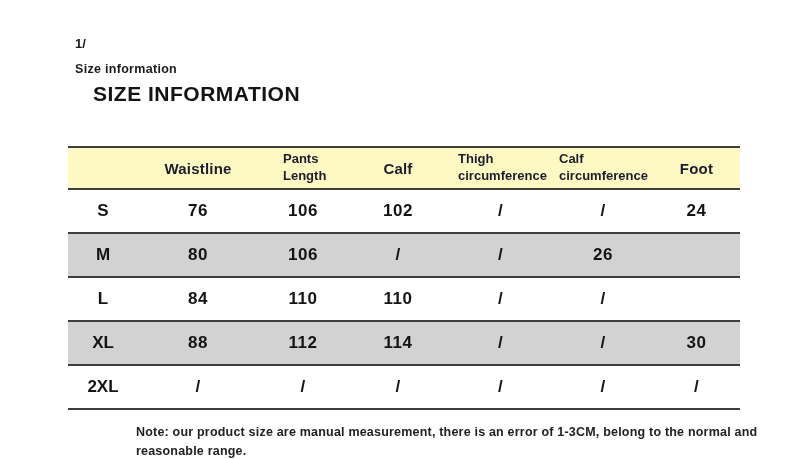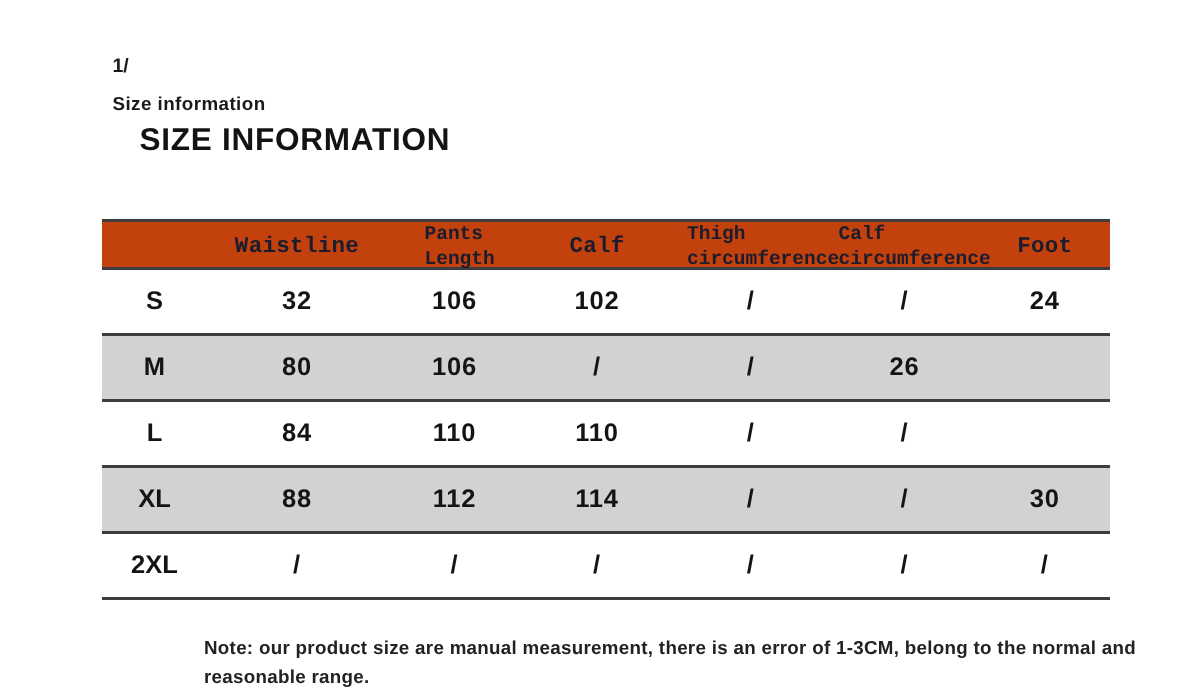--- a/index.html
+++ b/index.html
@@ -30,21 +30,21 @@
     width: 672px;
     border-bottom: 2px solid #3d3d3d;
   }
   .t-row {
     display: grid;
     grid-template-columns: 70px 120px 90px 100px 105px 100px 87px;
     align-items: center;
     border-top: 2px solid #3d3d3d;
     box-sizing: border-box;
   }
-  .t-row.header { height: 32px; background: #c2410c; font-family: Liberation Mono, monospace; }
+  .t-row.header { height: 42px; background: #fef9c3; }
   .t-row.data   { height: 44px; background: #ffffff; }
   .t-row.data.alt { background: #d2d2d2; }
   .hcell {
     font-weight: bold; color: #1c1c2e;
   }
   .hcell.big { font-size: 15px; text-align: center; letter-spacing: 0.2px; }
   .hcell.small {
     font-size: 13px; line-height: 1.3;
     white-space: pre-line; text-align: left;
   }
@@ -82,21 +82,21 @@
     <div class="hcell big">Calf</div>
     <div class="hcell small pad-thigh">Thigh
 circumference</div>
     <div class="hcell small pad-calf">Calf
 circumference</div>
     <div class="hcell big">Foot</div>
   </div>
 
   <div class="t-row data">
     <div class="row-label">S</div>
-    <div class="cell">32</div>
+    <div class="cell">76</div>
     <div class="cell">106</div>
     <div class="cell">102</div>
     <div class="cell">/</div>
     <div class="cell">/</div>
     <div class="cell">24</div>
   </div>
 
   <div class="t-row data alt">
     <div class="row-label">M</div>
     <div class="cell">80</div>

